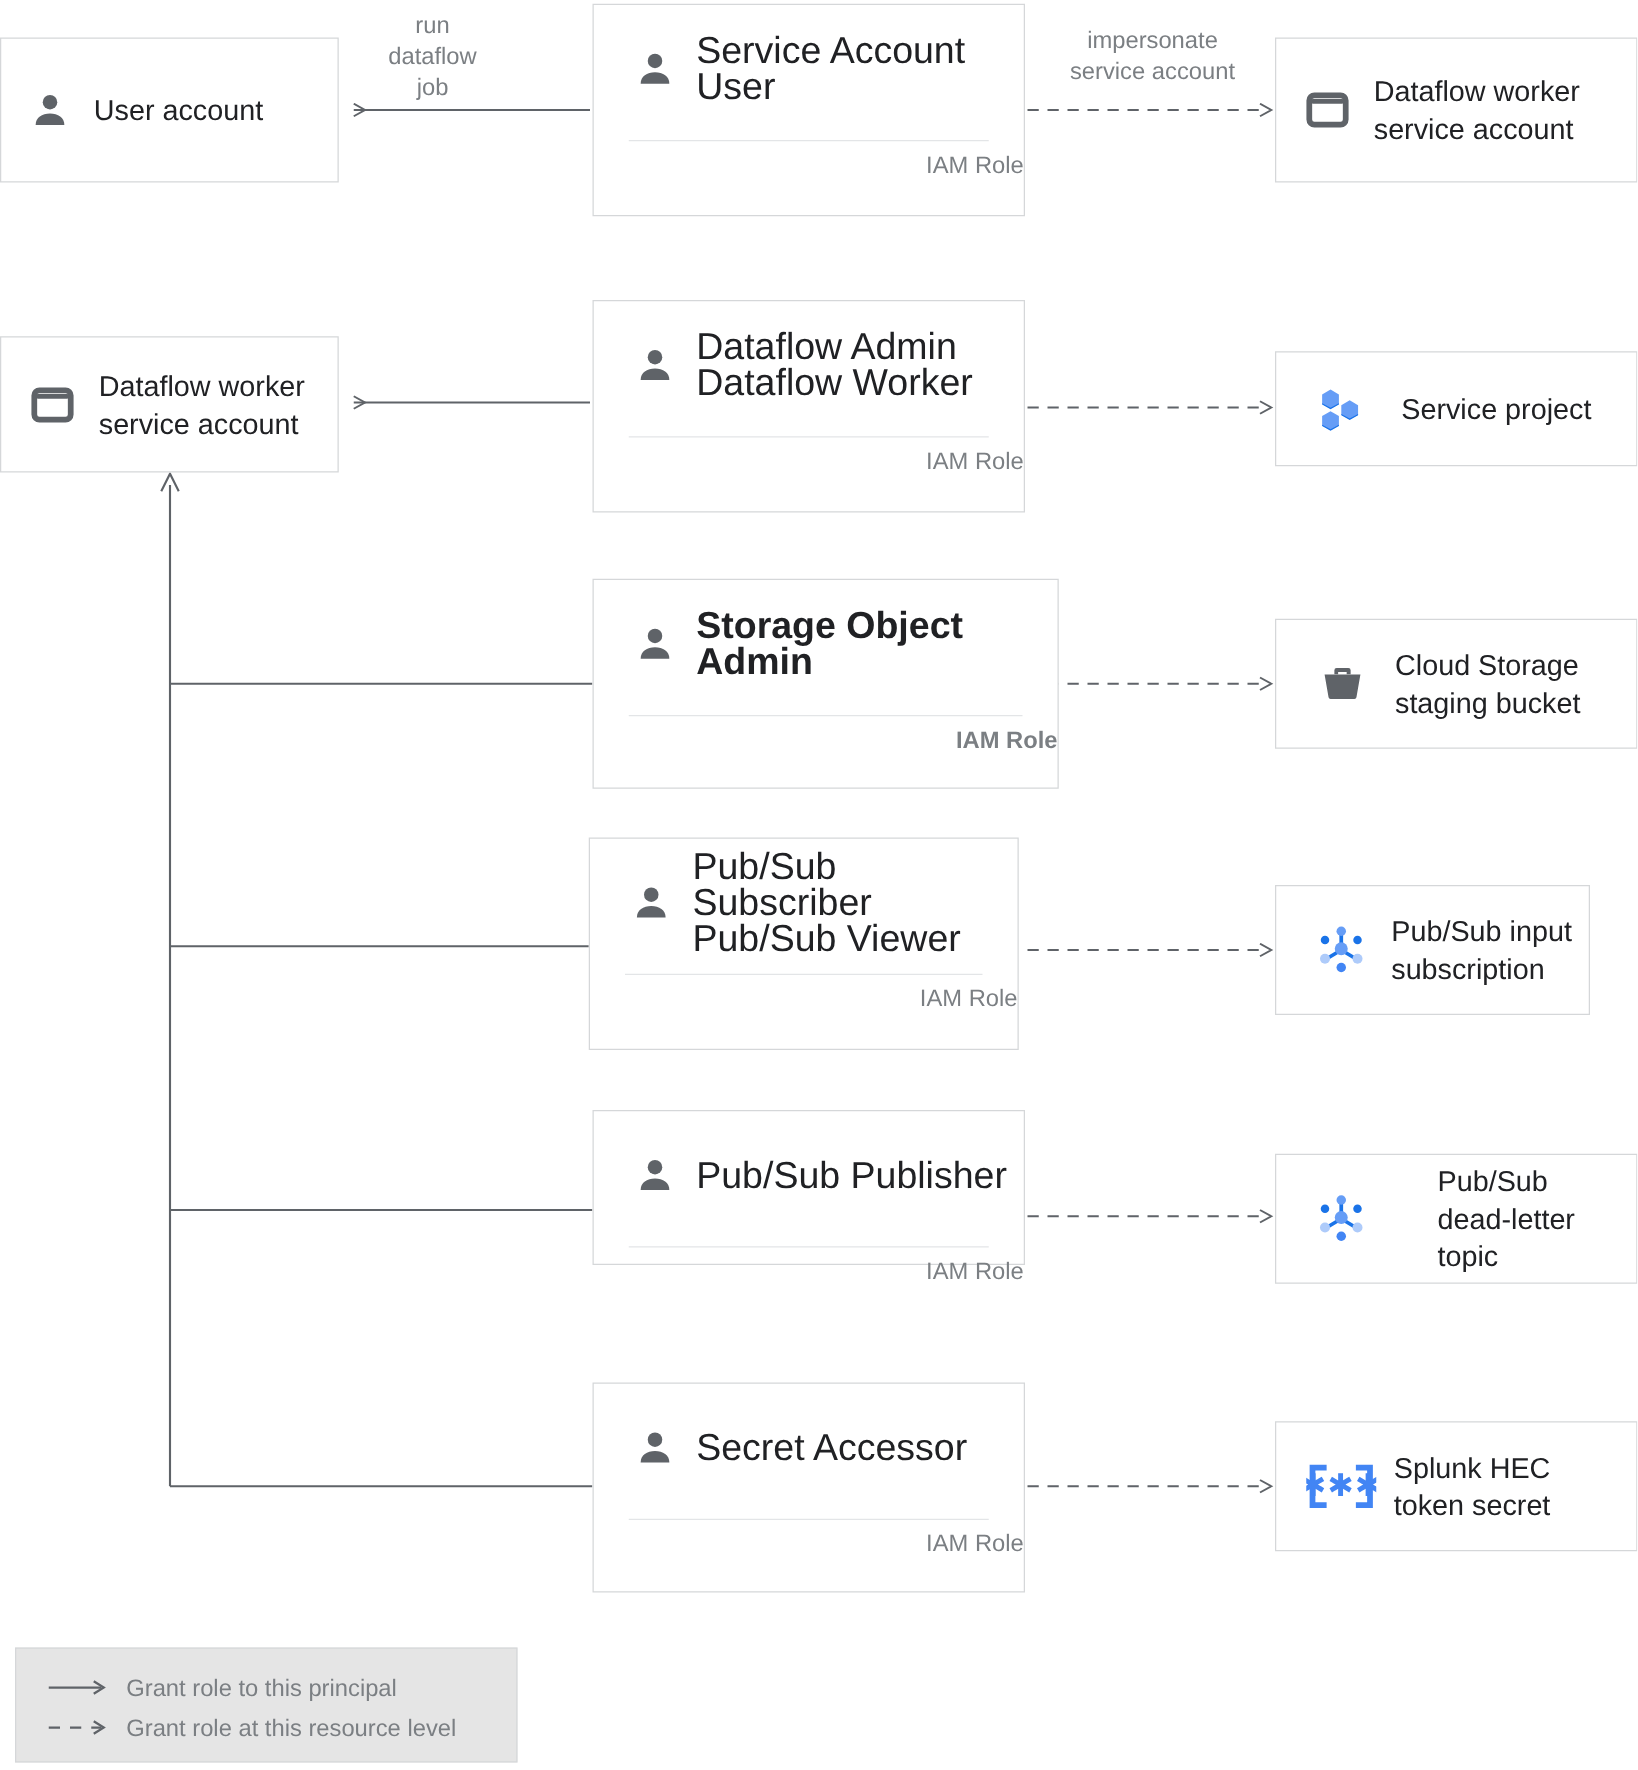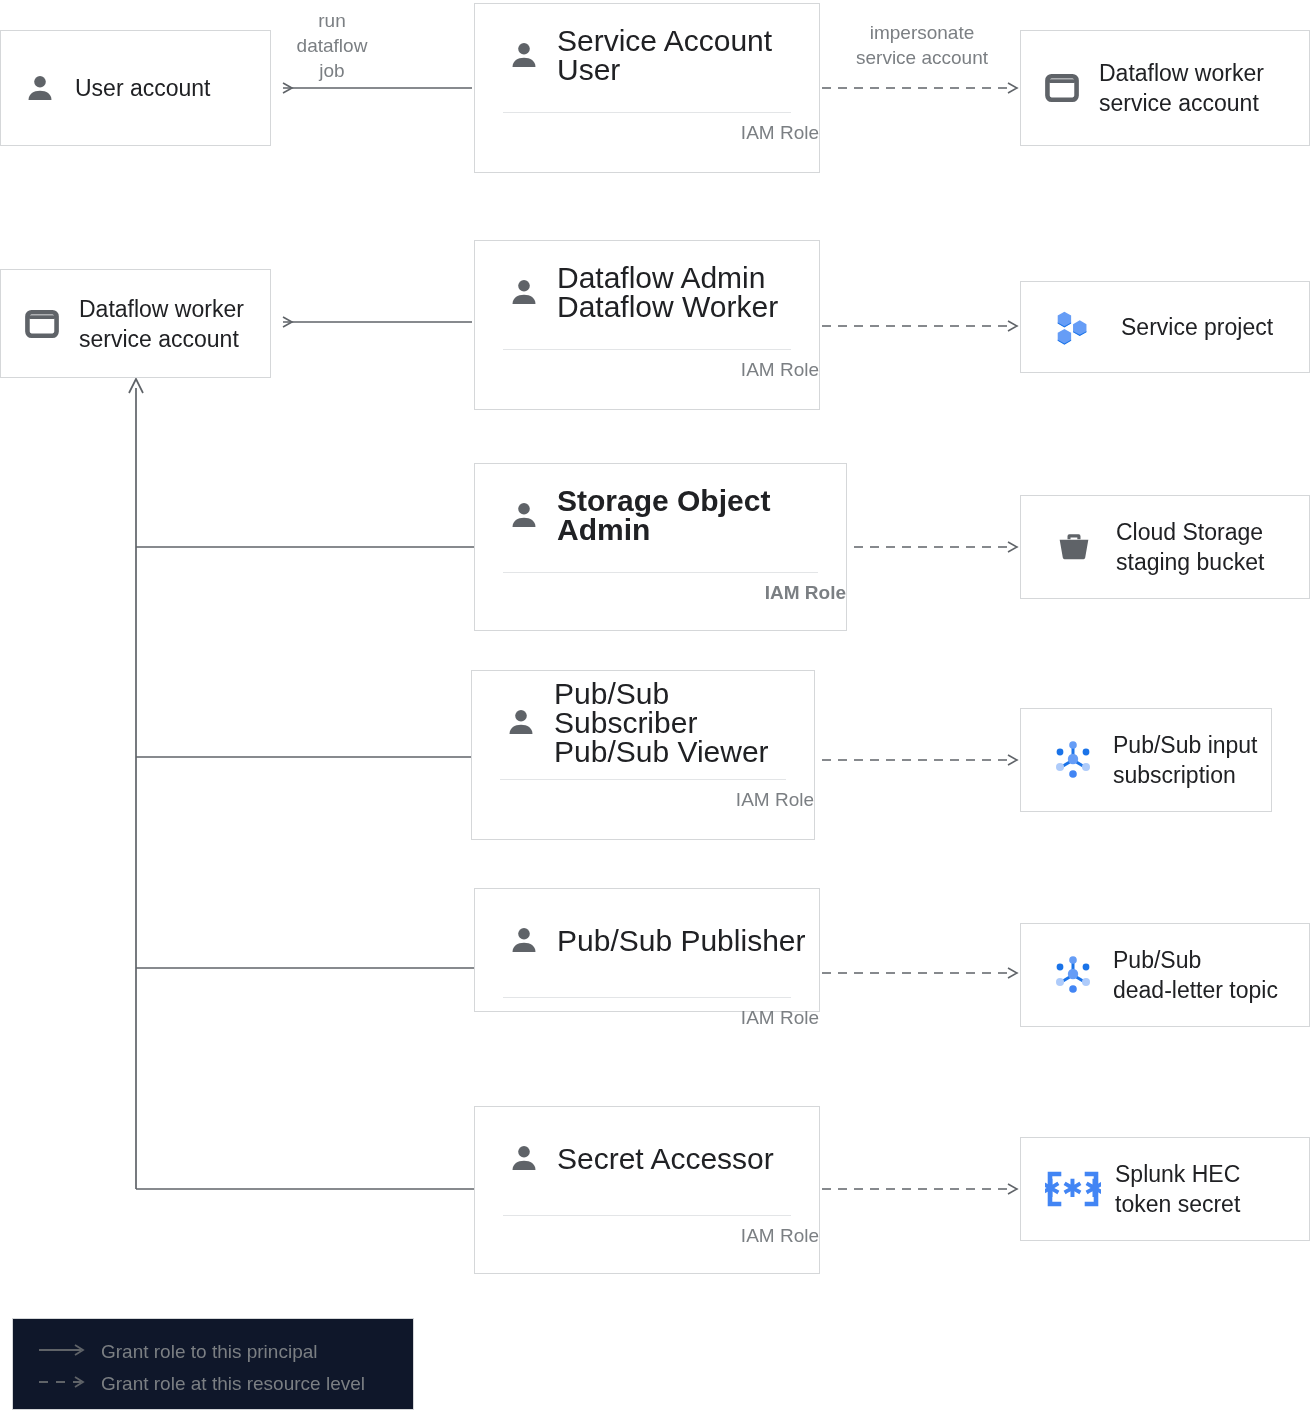--- a/index.html
+++ b/index.html
@@ -99,21 +99,21 @@
   }
   
   #legend {
     position: absolute;
     left: 12px;
     top: 1318px;
     width: 402px;
     height: 92px;
     border: 1px solid #d5d7d9;
     box-sizing: border-box;
-    background: #0f172a;
+    background: #e5e5e5;
   }
   .legend-row {
     position: absolute;
     left: 0; right: 0;
     height: 30px;
     display: flex;
     align-items: center;
   }
   .legend-text {
     font-size: 19px;
@@ -173,21 +173,21 @@
       <span>
         <svg class="ico" width="34" height="34" viewBox="0 0 24 24">
           <circle cx="12" cy="7.6" r="4.1" fill="#5f6368"></circle>
           <path d="M3.9 20.4c0-4.1 3.6-6.4 8.1-6.4s8.1 2.3 8.1 6.4z" fill="#5f6368"></path>
         </svg>
       </span>
       <span class="entity-label">User account</span>
     </div>
   </div>
 
-  <div class="edge-label" style="left:272px; top:8px; width:120px;">run
+  <div class="edge-label" style="left:286px; top:8px; width:120px;">run
 dataflow
 job</div>
 
   <div class="box" style="left:474px; top:3px; width:346px; height:170px;">
     <div class="role-top">
       <span>
         <svg class="ico" width="34" height="34" viewBox="0 0 24 24">
           <circle cx="12" cy="7.6" r="4.1" fill="#5f6368"></circle>
           <path d="M3.9 20.4c0-4.1 3.6-6.4 8.1-6.4s8.1 2.3 8.1 6.4z" fill="#5f6368"></path>
         </svg>
@@ -327,21 +327,21 @@
           <path d="M3.9 20.4c0-4.1 3.6-6.4 8.1-6.4s8.1 2.3 8.1 6.4z" fill="#5f6368"></path>
         </svg>
       </span>
       <span class="role-label">Pub/Sub Publisher</span>
     </div>
     <div class="role-divider"></div>
     <div class="role-sub">IAM Role</div>
   </div>
 
   <div class="box" style="left:1020px; top:923px; width:290px; height:104px;">
-    <div class="entity-inner" style="padding-left:28px;">
+    <div class="entity-inner" style="padding-left:28px;gap:37px;">
       <span>
         <svg class="ico" width="48" height="48" viewBox="0 0 48 48">
           <path d="M24 21 L24 10 M24 24 L14 30 M24 24 L34 30" stroke="#1a73e8" stroke-width="3" fill="none" stroke-linecap="round"></path>
           <circle cx="24" cy="23" r="5.2" fill="#669df6"></circle>
           <circle cx="24" cy="9" r="3.8" fill="#669df6"></circle>
           <circle cx="11" cy="16" r="3.4" fill="#1a73e8"></circle>
           <circle cx="37" cy="16" r="3.4" fill="#1a73e8"></circle>
           <circle cx="11" cy="31" r="4" fill="#aecbfa"></circle>
           <circle cx="37" cy="31" r="4" fill="#aecbfa"></circle>
           <circle cx="24" cy="38" r="3.8" fill="#4285f4"></circle>

